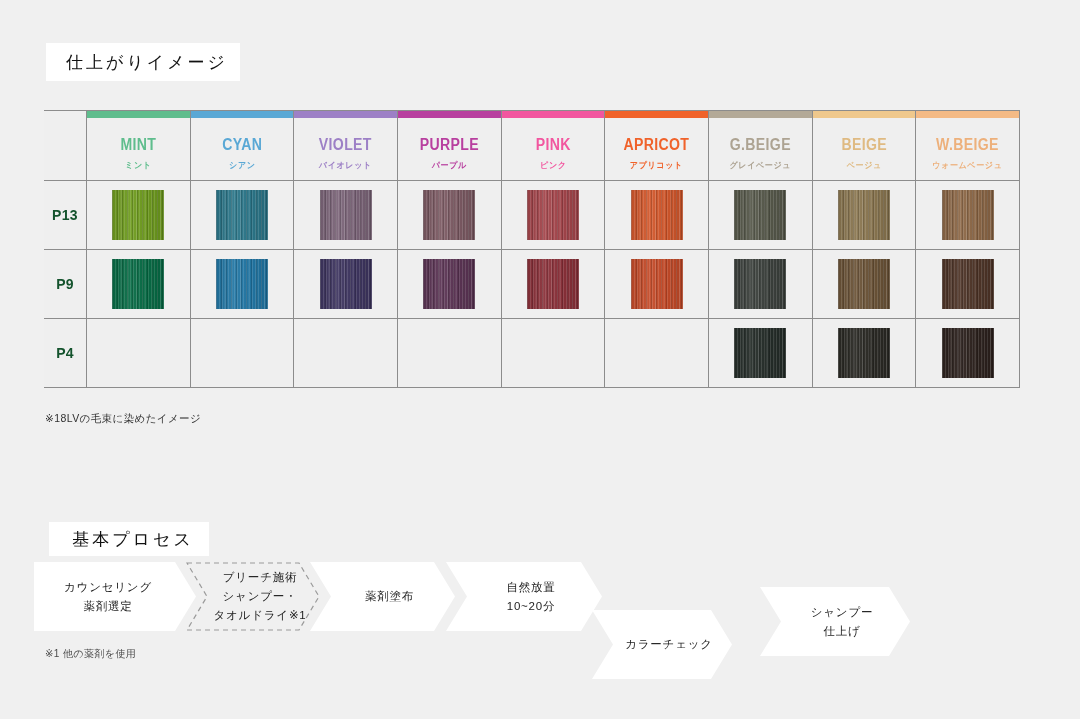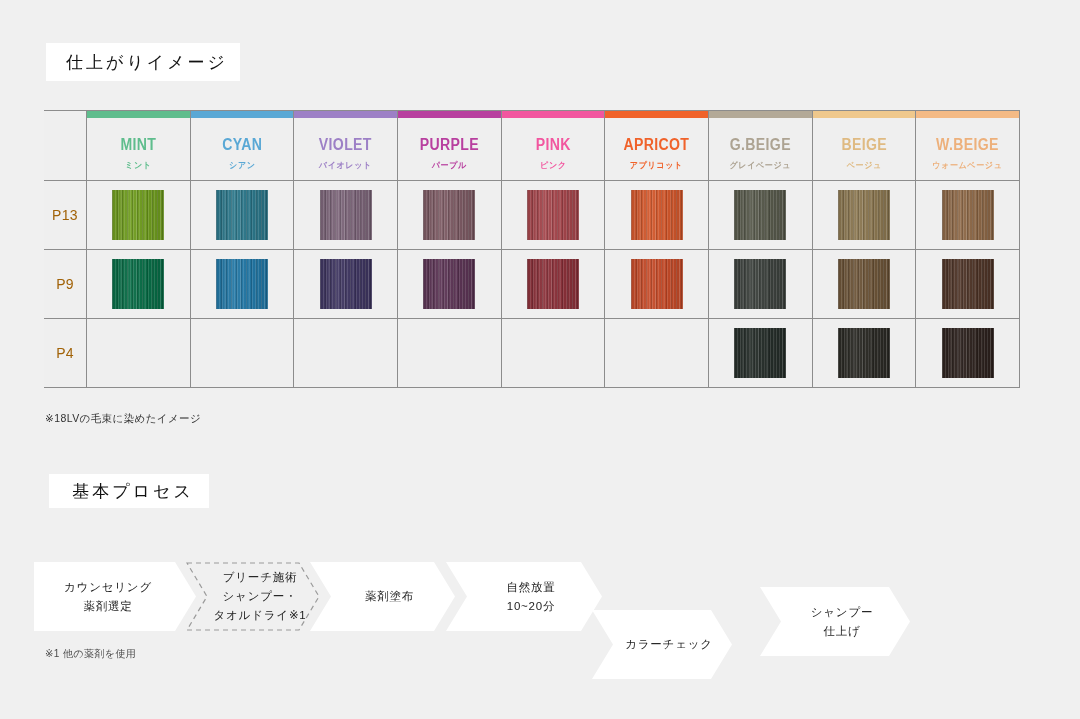--- a/index.html
+++ b/index.html
@@ -19,21 +19,21 @@
     background:#ffffff;
     display:flex;align-items:center;justify-content:center;
     color:#111;
     font-size:17px;
     font-weight:400;
     letter-spacing:3px;
     white-space:nowrap;
     padding-left:8px;
   }
   #title-finish{left:46px;top:43px;width:186px;height:38px;}
-  #title-process{left:49px;top:474px;width:152px;height:34px;}
+  #title-process{left:49px;top:522px;width:152px;height:34px;}
 
   
   .table-wrap{position:absolute;left:44px;top:110px;width:976px;height:273px;}
   table.ctable{
     border-collapse:collapse;
     width:976px;height:273px;
     table-layout:fixed;
   }
   table.ctable th, table.ctable td{
     border-top:1px solid #8c8c8c;
@@ -63,24 +63,24 @@
     margin-top:18px;
   }
   .cname-ja{
     display:block;
     font-size:8.5px;
     letter-spacing:0.6px;
     margin-top:7px;
     transform:scaleX(0.95);
   }
   td.rowhead{
-    font-weight:400;
+    font-weight:700;
     font-size:14px;
     letter-spacing:0.3px;
-    color:#a16207;
+    color:#14532d;
     text-align:center;
   }
   tr.datarow td{height:68px;}
   .swatch-cell{position:relative;}
   .swatch{
     width:52px;height:50px;
     margin:0 auto;
     position:relative;
     overflow:hidden;
   }

